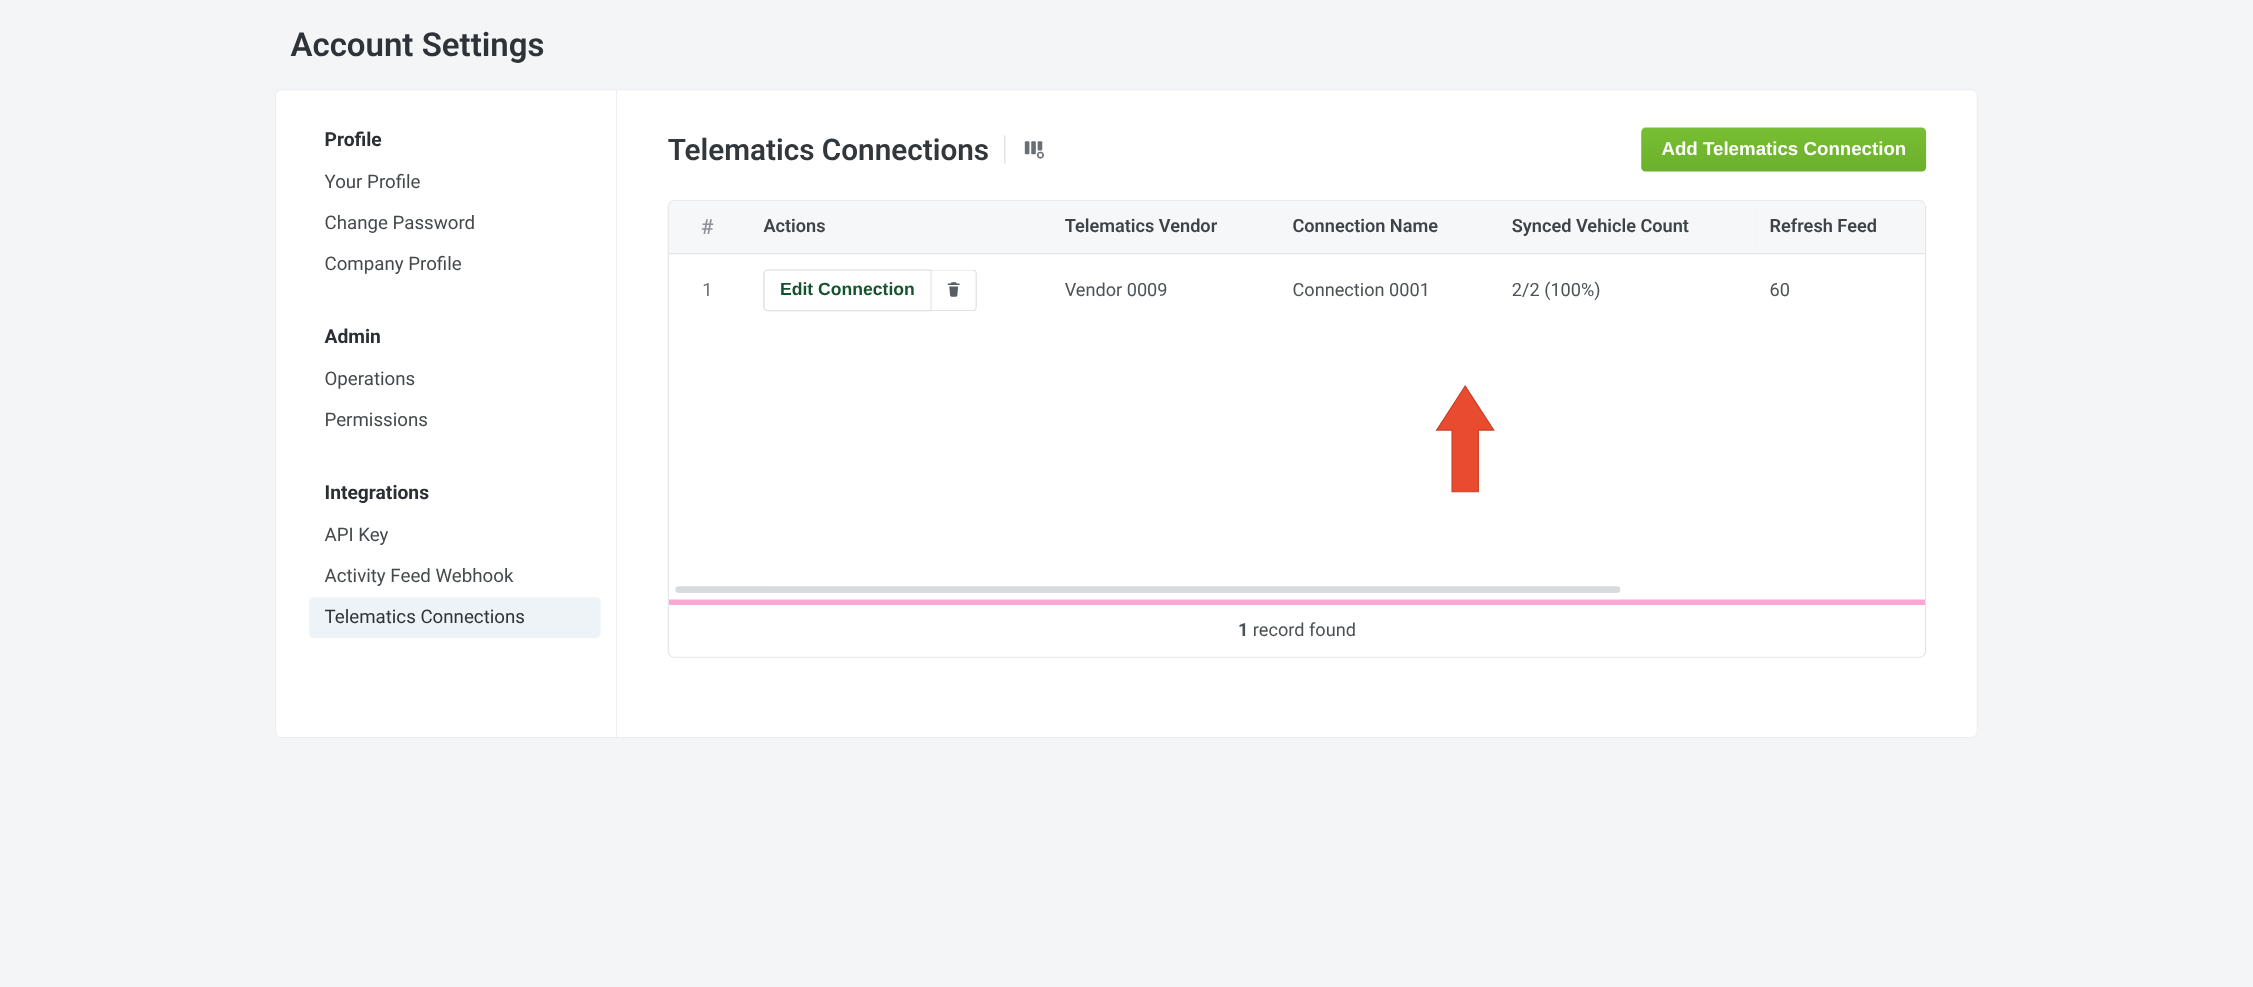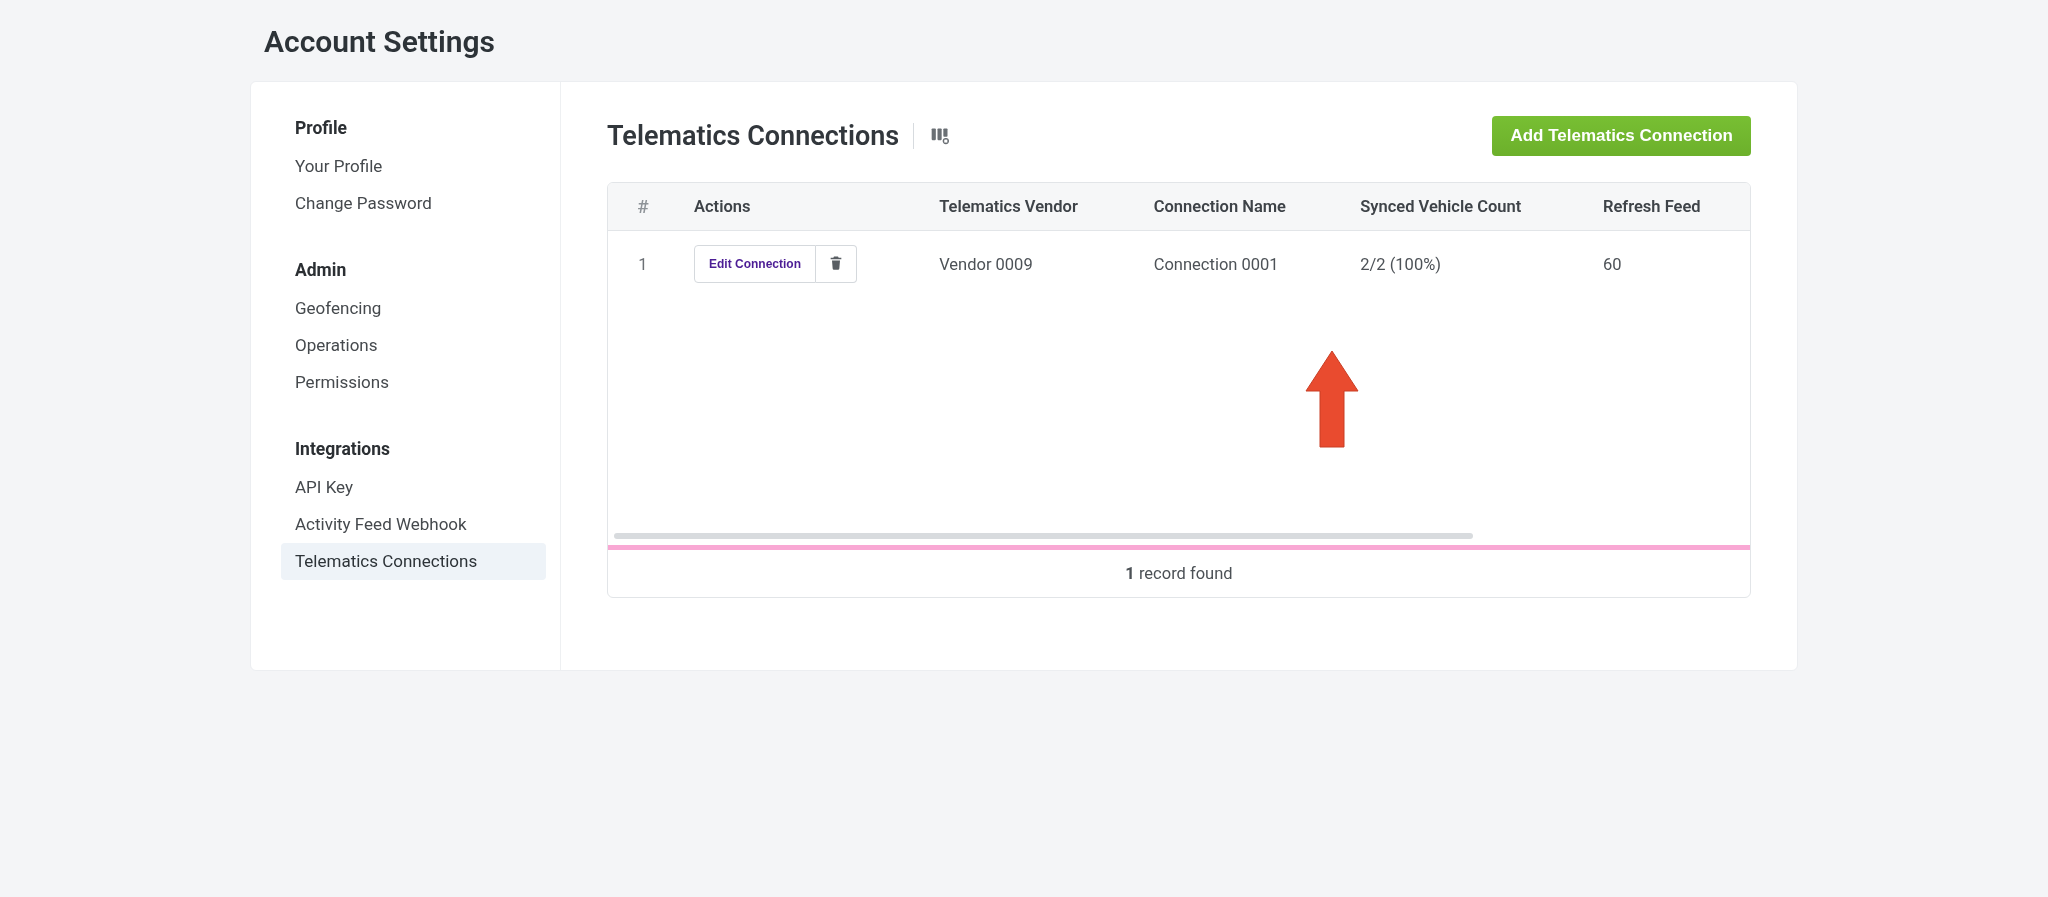--- a/index.html
+++ b/index.html
@@ -136,23 +136,23 @@
   }
   td.col-num { text-align: center; color: #6c7075; }
   .btn-group {
     display: inline-flex;
   }
   .btn-sm {
     background: #fff;
     border: 1px solid #d5d9dd;
     border-radius: 4px 0 0 4px;
     padding: 8px 14px;
-    font-size: 12px;
-    font-weight: 600;
-    color: #4c1d95;
+    font-size: 16px;
+    font-weight: 600;
+    color: #14532d;
     cursor: pointer;
   }
   .btn-icon {
     background: #fff;
     border: 1px solid #d5d9dd;
     border-left: none;
     border-radius: 0 4px 4px 0;
     padding: 8px 12px;
     color: #595e63;
     cursor: pointer;
@@ -194,25 +194,25 @@
   <h1 class="page-title">Account Settings</h1>
 
   <div class="card">
 
     <nav class="sidebar">
 
       <div class="side-group">
         <div class="side-heading">Profile</div>
         <a class="side-item">Your Profile</a>
         <a class="side-item">Change Password</a>
+        <a class="side-item">Company Profile</a>
       </div>
 
       <div class="side-group">
         <div class="side-heading">Admin</div>
-        <a class="side-item">Geofencing</a>
         <a class="side-item">Operations</a>
         <a class="side-item">Permissions</a>
       </div>
 
       <div class="side-group">
         <div class="side-heading">Integrations</div>
         <a class="side-item">API Key</a>
         <a class="side-item">Activity Feed Webhook</a>
         <a class="side-item active">Telematics Connections</a>
       </div>

